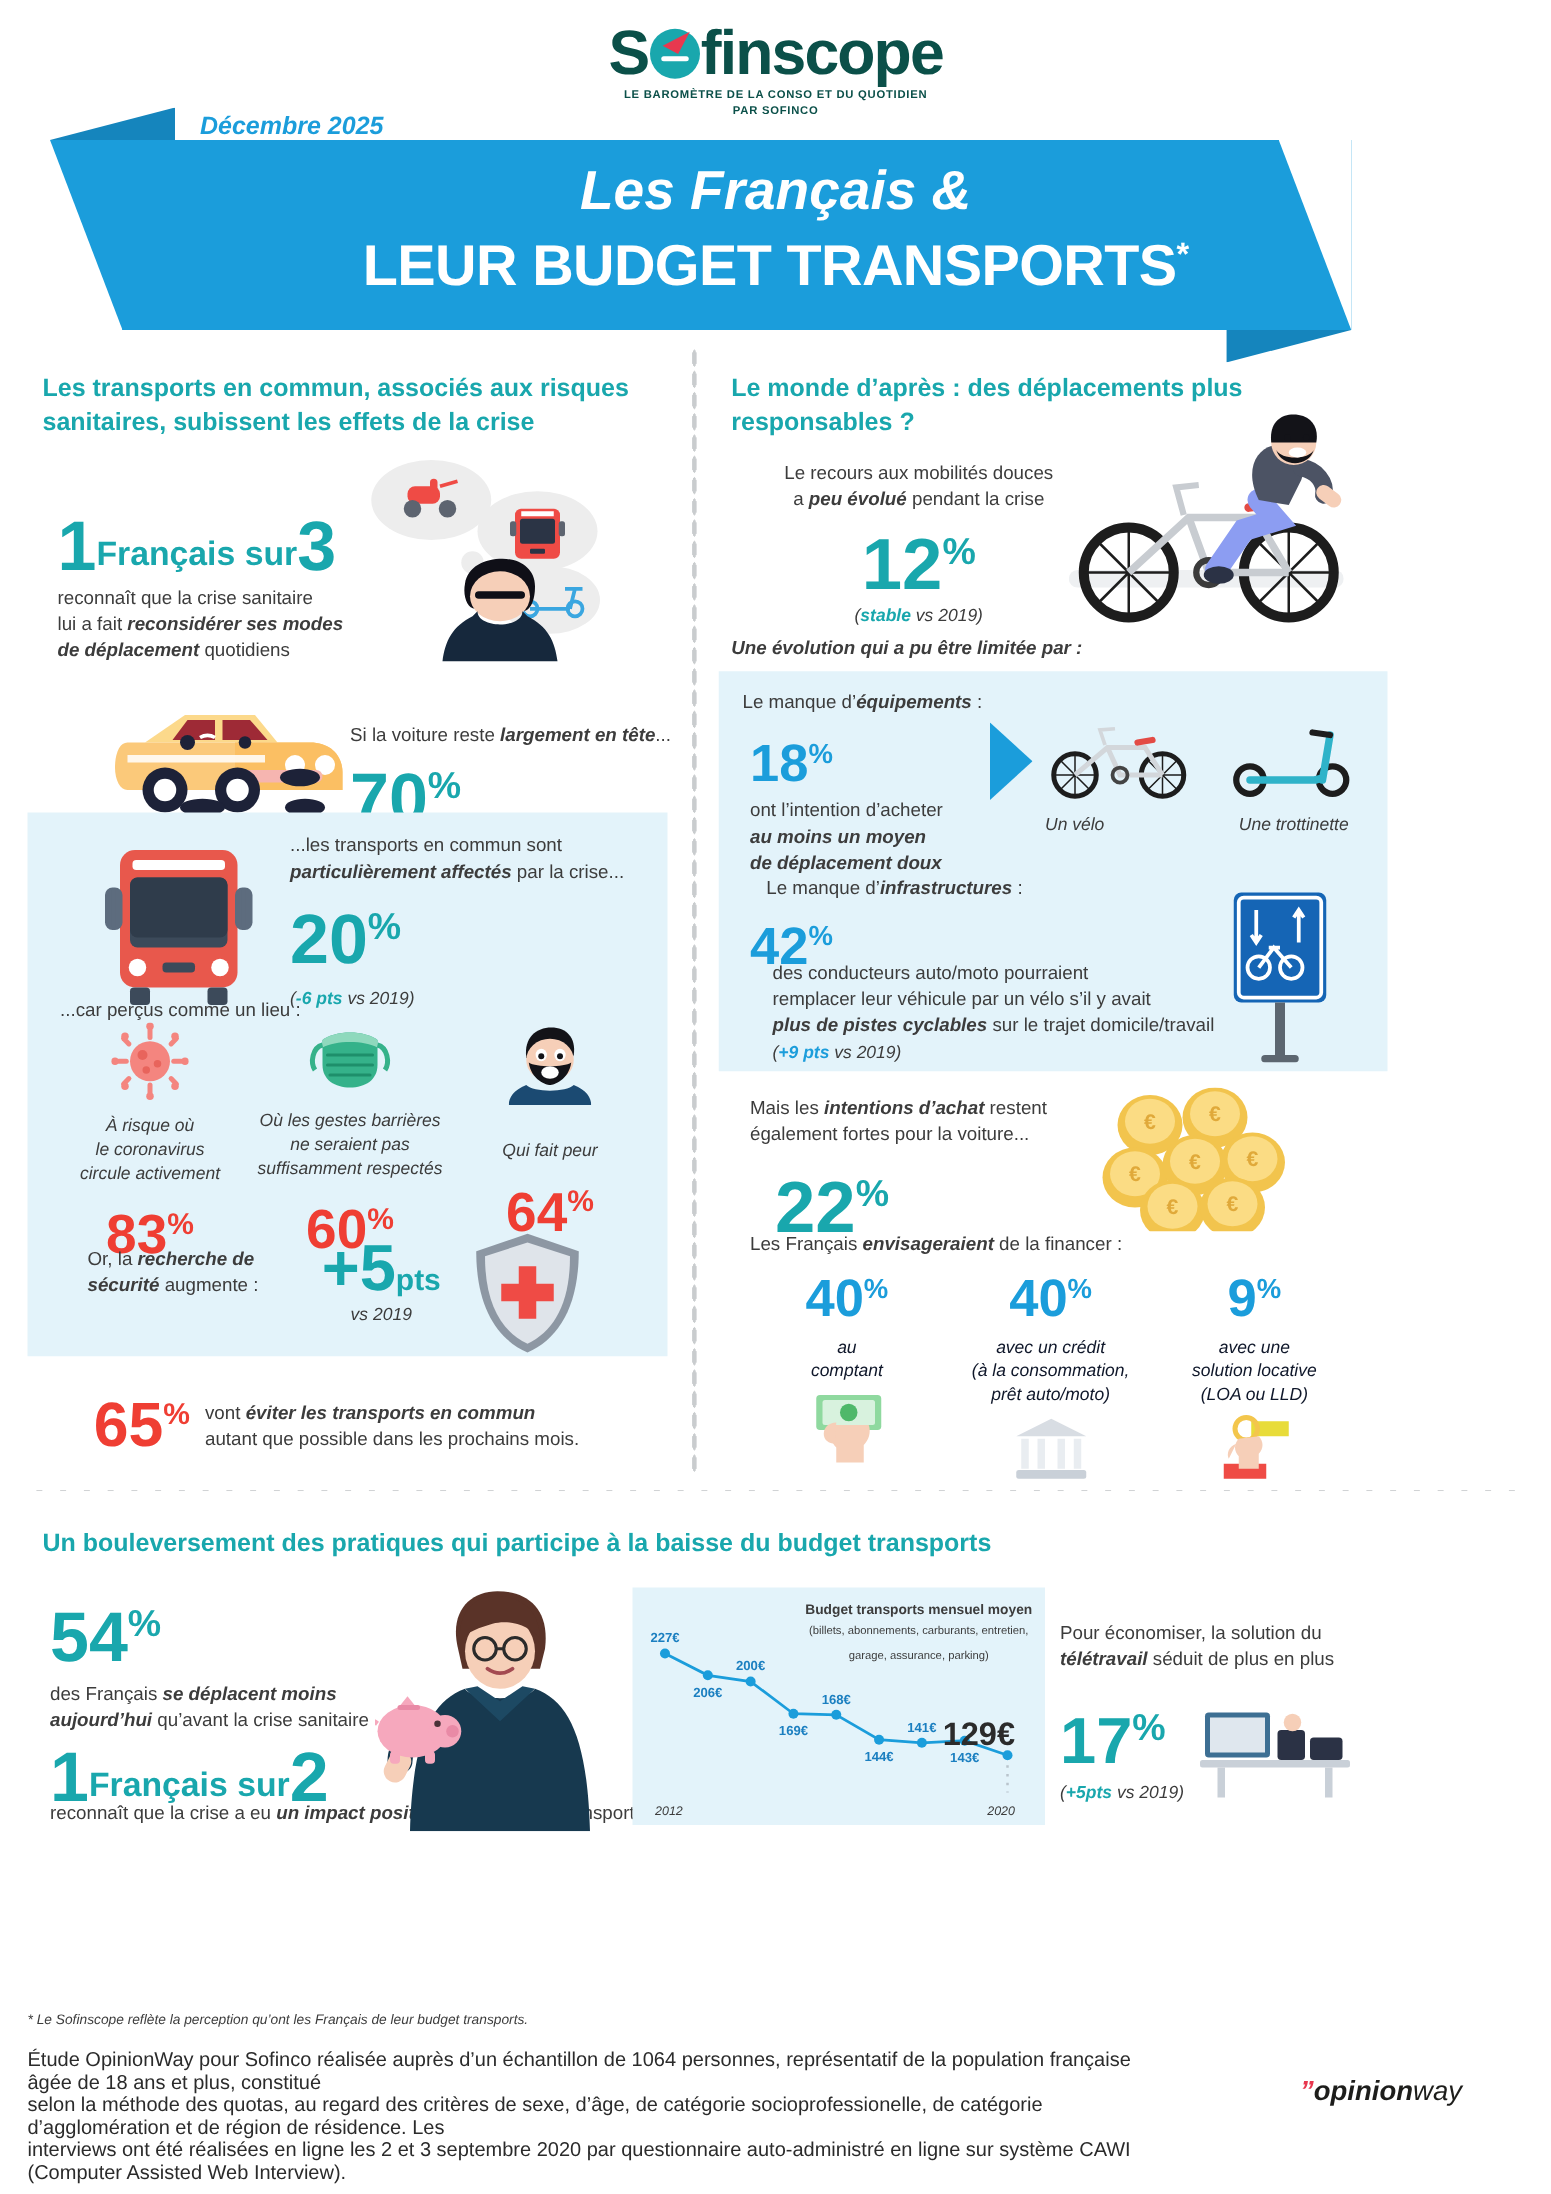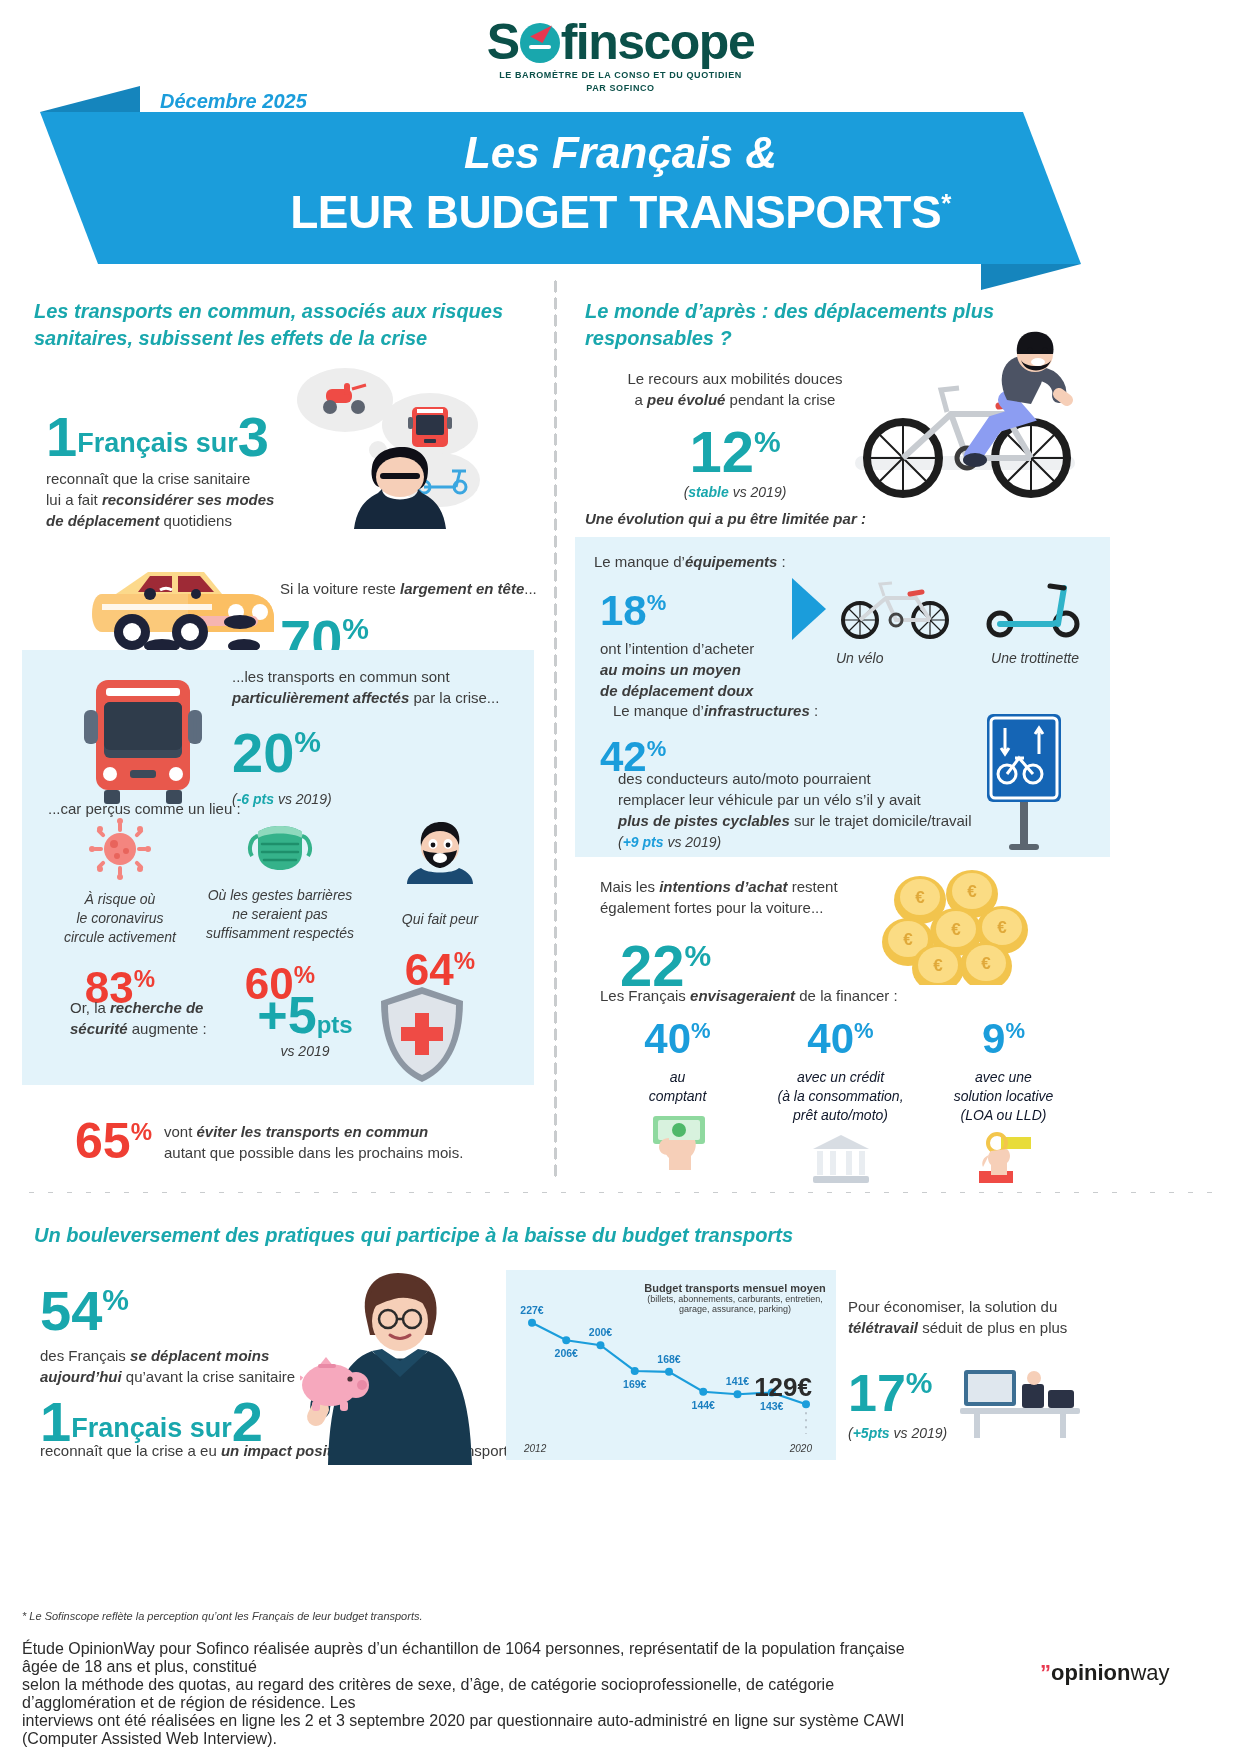--- a/index.html
+++ b/index.html
@@ -36,21 +36,21 @@
   .banner-cut-l { position:absolute; left:40px; top:112px; width:58px; height:152px; background:#fff;
         clip-path: polygon(0 0, 0 100%, 100% 100%); }
   .banner-cut-r { position:absolute; left:1023px; top:112px; width:58px; height:152px; background:#fff;
         clip-path: polygon(100% 0, 100% 100%, 0 0); }
   .date-label { position:absolute; left:160px; top:90px; font-size:20px; font-style:italic; font-weight:bold; color:#1b9ddb; z-index:5;}
   .banner-t1 { position:absolute; left:0; top:128px; width:1241px; text-align:center; font-size:44px; font-style:italic; font-weight:bold; color:#fff; z-index:4;}
   .banner-t2 { position:absolute; left:0; top:185px; width:1241px; text-align:center; font-size:46px; font-weight:bold; color:#fff; letter-spacing:-.5px; z-index:4;}
   .banner-t2 sup{font-size:26px;}
 
   
-  .sec-title { color:#19a7ad; font-size:20px; font-weight:bold; line-height:27px;font-style:italic;}
+  .sec-title { color:#19a7ad; font-size:20px; font-weight:bold; line-height:27px;}
   .big { color:#19a7ad; font-weight:bold; }
   .pct-teal { color:#19a7ad; font-weight:bold; font-size:56px; line-height:56px; }
   .pct-teal sup { font-size:30px; vertical-align:super;}
   .pct-red { color:#ef3e33; font-weight:bold; font-size:44px; line-height:44px;}
   .pct-red sup{ font-size:24px; vertical-align:super;}
   .pct-blue { color:#1b9ddb; font-weight:bold; font-size:42px; line-height:42px;}
   .pct-blue sup{ font-size:22px; vertical-align:super;}
   .body-txt { font-size:15px; line-height:21px; color:#3c3c3c;}
   .note { font-size:14px; font-style:italic; color:#3c3c3c;}
   .note b { color:#19a7ad; }
@@ -116,28 +116,28 @@
   
   #bottom-title { position:absolute; left:34px; top:1222px; width:900px;}
   #b54 { position:absolute; left:40px; top:1272px; width:260px;}
   #b54-txt { position:absolute; left:40px; top:1345px; width:270px;}
   #one2 { position:absolute; left:40px; top:1395px; width:260px;}
   #one2-txt { position:absolute; left:40px; top:1440px; width:480px;}
   #woman { position:absolute; left:300px; top:1265px; width:190px; height:200px;}
   #chartbox { position:absolute; left:506px; top:1270px; width:330px; height:190px; background:#e3f3fa;}
   #chart-title { position:absolute; left:640px; top:1282px; width:190px; text-align:center;}
   .ct-main{ font-size:11px; font-weight:bold; color:#3c3c3c;}
-  .ct-sub{ font-size:9px; color:#3c3c3c; line-height:10px;}
+  .ct-sub{ font-size:9px; color:#3c3c3c; line-height:20px;}
   #tele-txt { position:absolute; left:848px; top:1296px; width:230px;}
   #tele-pct { position:absolute; left:848px; top:1355px;}
   #desk { position:absolute; left:960px; top:1350px; width:120px; height:90px;}
 
   #footnote { position:absolute; left:22px; top:1610px; width:900px; font-size:11px; font-style:italic; color:#3c3c3c;}
   #method { position:absolute; left:22px; top:1640px; width:910px; font-size:16px; line-height:18px; color:#2b2b2b;}
-  #ow { position:absolute; left:1040px; top:1660px; font-size:22px; font-weight:bold; color:#1d1d1b;}
+  #ow { position:absolute; left:1040px; top:1660px; font-size:22px; font-weight:bold; color:#1d1d1b;font-style:italic;}
   #ow .q{color:#e8384f;}
   #ow .w{font-weight:normal;}
 </style>
 </head>
 <body>
 
 <div class="page">
 
   <div class="logo-wrap">
     <div class="logo-main">

